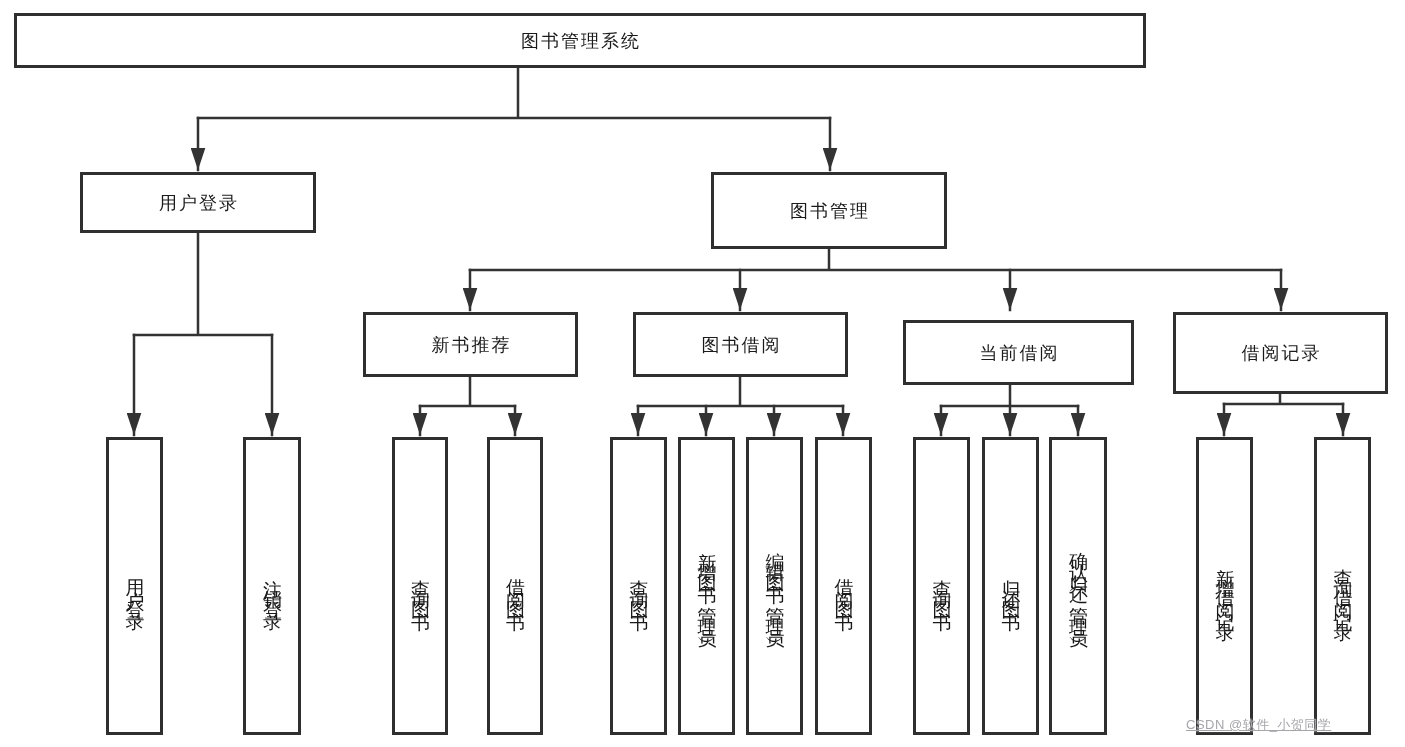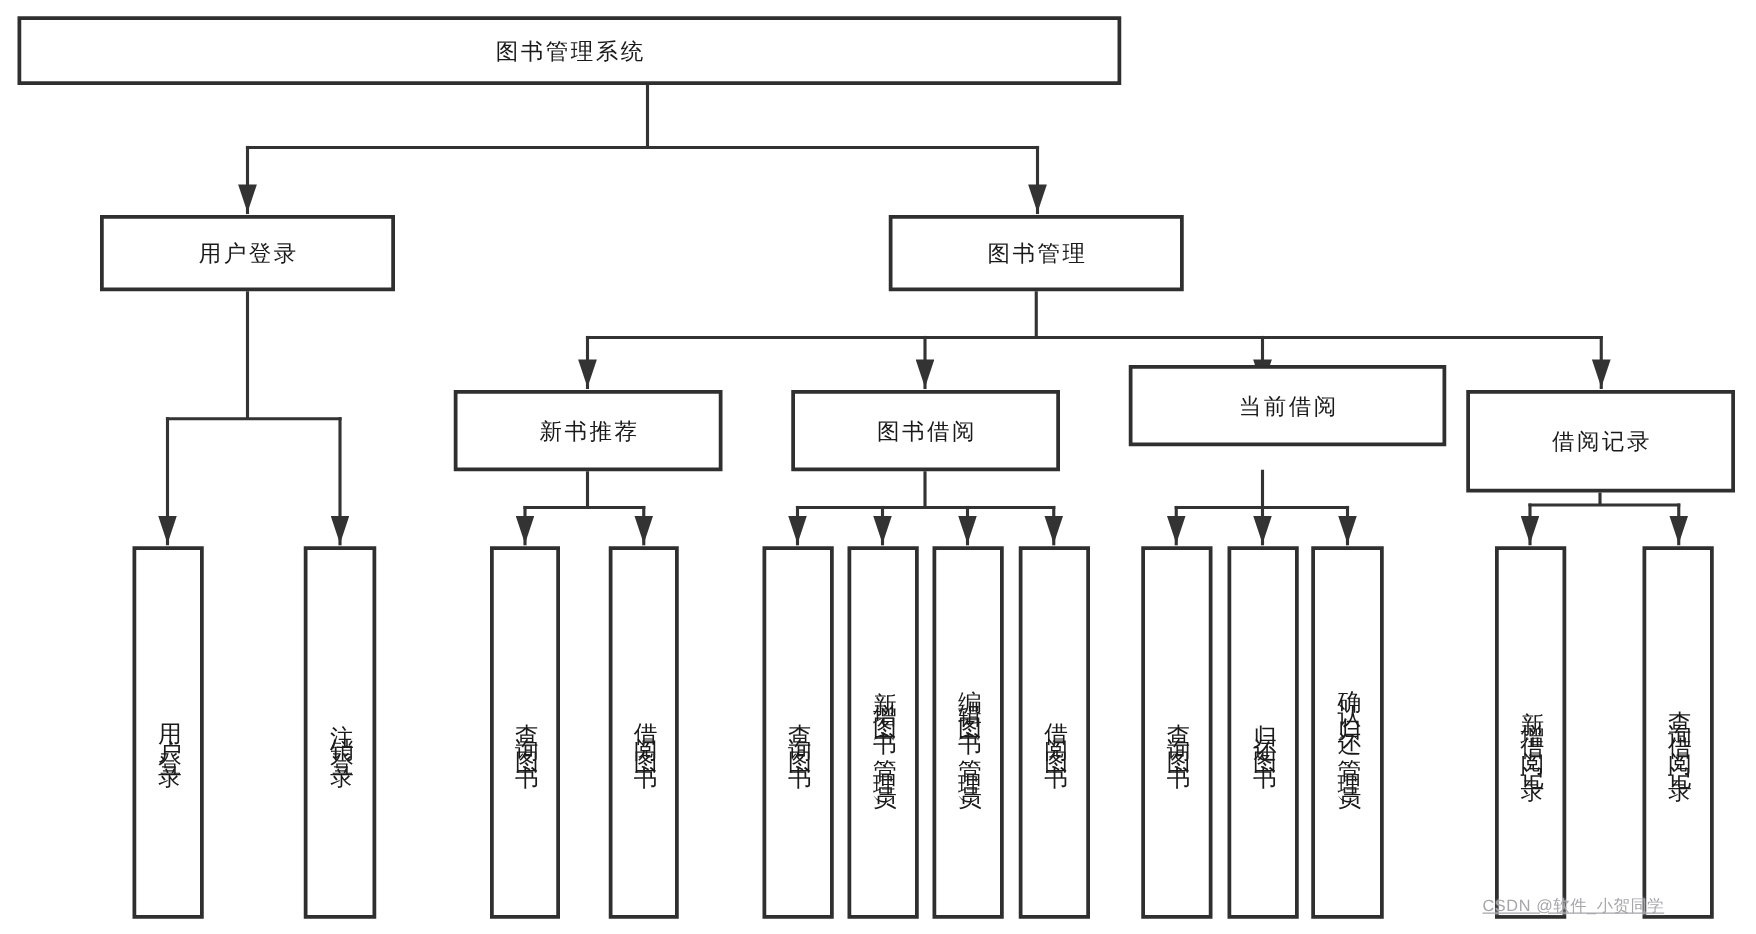--- a/index.html
+++ b/index.html
@@ -100,38 +100,38 @@
     <path class="edge" d="M843 406 V435" marker-end="url(#arrowhead)"></path>
 
     <path class="edge" d="M941 406 V435" marker-end="url(#arrowhead)"></path>
     <path class="edge" d="M1010 406 V435" marker-end="url(#arrowhead)"></path>
     <path class="edge" d="M1078 406 V435" marker-end="url(#arrowhead)"></path>
 
     <path class="edge" d="M1224 404 V435" marker-end="url(#arrowhead)"></path>
     <path class="edge" d="M1343 404 V435" marker-end="url(#arrowhead)"></path>
   </svg>
 
-  <div class="node" style="left:14px;top:13px;width:883px;height:55px;">
+  <div class="node" style="left:14px;top:13px;width:1132px;height:55px;">
     <span class="hlabel">图书管理系统</span>
   </div>
 
   <div class="node" style="left:80px;top:172px;width:236px;height:61px;">
     <span class="hlabel">用户登录</span>
   </div>
-  <div class="node" style="left:711px;top:172px;width:236px;height:61px;">
+  <div class="node" style="left:711px;top:172px;width:236px;height:77px;">
     <span class="hlabel">图书管理</span>
   </div>
 
   <div class="node" style="left:633px;top:312px;width:215px;height:65px;">
     <span class="hlabel">图书借阅</span>
   </div>
   <div class="node" style="left:363px;top:312px;width:215px;height:65px;">
     <span class="hlabel">新书推荐</span>
   </div>
-  <div class="node" style="left:903px;top:292px;width:254px;height:65px;">
+  <div class="node" style="left:903px;top:320px;width:231px;height:65px;">
     <span class="hlabel">当前借阅</span>
   </div>
   <div class="node" style="left:1173px;top:312px;width:215px;height:82px;">
     <span class="hlabel">借阅记录</span>
   </div>
 
   <div class="node leaf" style="left:106px;top:437px;width:57px;height:298px;">
     <span class="vlabel">用户登录</span>
   </div>
   <div class="node leaf" style="left:243px;top:437px;width:58px;height:298px;">

